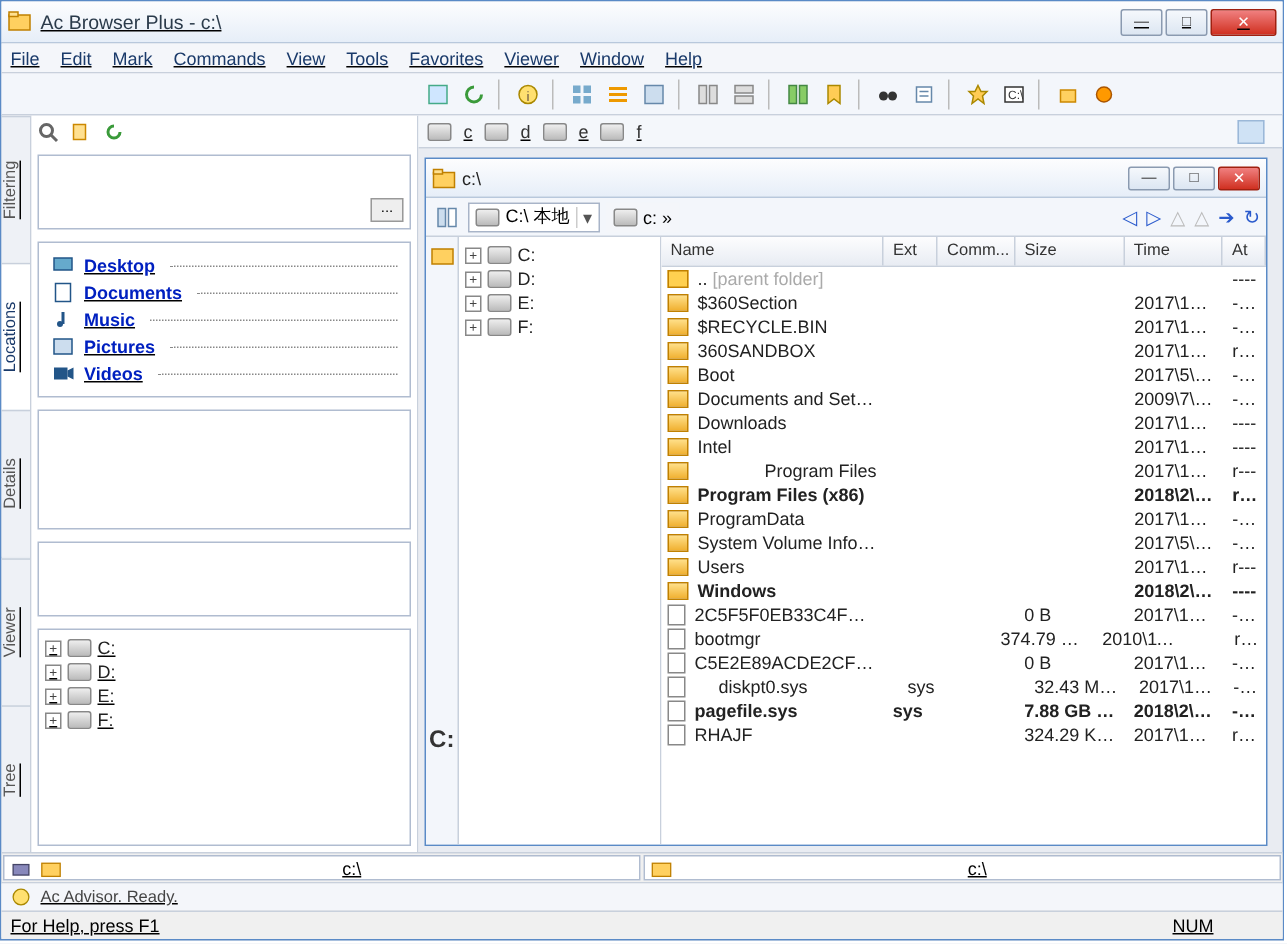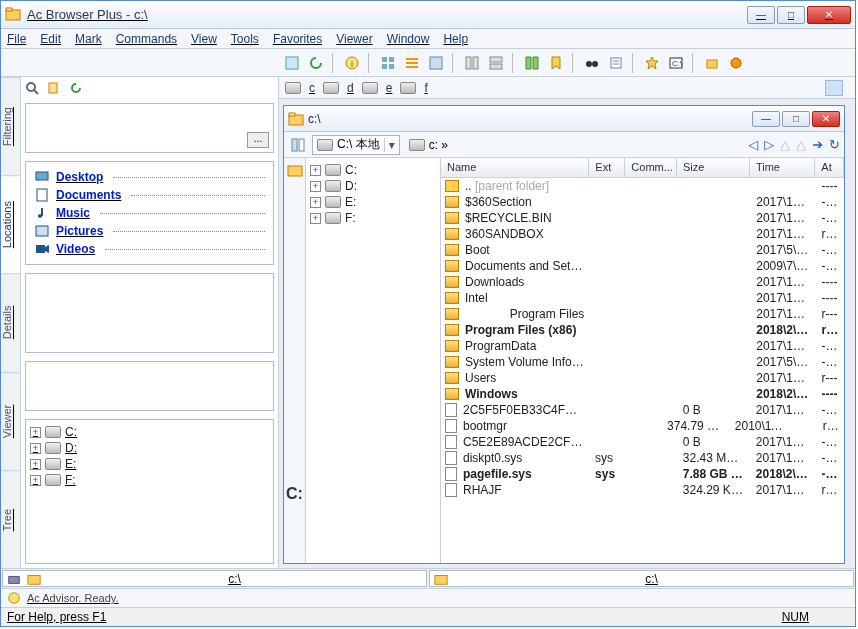--- a/index.html
+++ b/index.html
@@ -540,21 +540,21 @@
                   <div class="file-ic"></div>
                   <div class="cell" style="width: 142px;">C5E2E89ACDE2CFBDC...</div>
                   <div class="cell" style="width: 38px;"></div>
                   <div class="cell" style="width: 55px;"></div>
                   <div class="cell" style="width: 78px;">0 B</div>
                   <div class="cell" style="width: 70px;">2017\12\15 ...</div>
                   <div class="cell" style="width: 30px;">-a--</div>
                 </div>
                 <div class="row">
                   <div class="file-ic"></div>
-                  <div class="cell" style="width: 142px;">diskpt0.sys</div>
+                  <div class="cell" style="width: 142px; margin-left: 16px;">diskpt0.sys</div>
                   <div class="cell" style="width: 38px;">sys</div>
                   <div class="cell" style="width: 55px;"></div>
                   <div class="cell" style="width: 78px;">32.43 MB (3...</div>
                   <div class="cell" style="width: 70px;">2017\12\20 ...</div>
                   <div class="cell" style="width: 30px;">--hs</div>
                 </div>
                 <div class="row bold">
                   <div class="file-ic"></div>
                   <div class="cell" style="width: 142px;">pagefile.sys</div>
                   <div class="cell" style="width: 38px;">sys</div>

